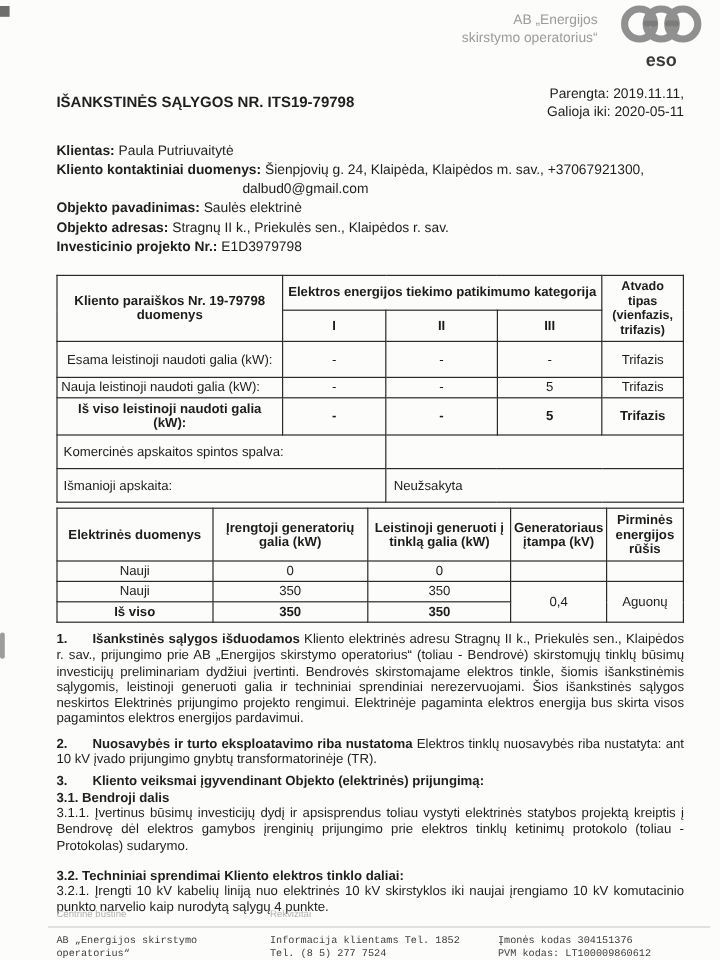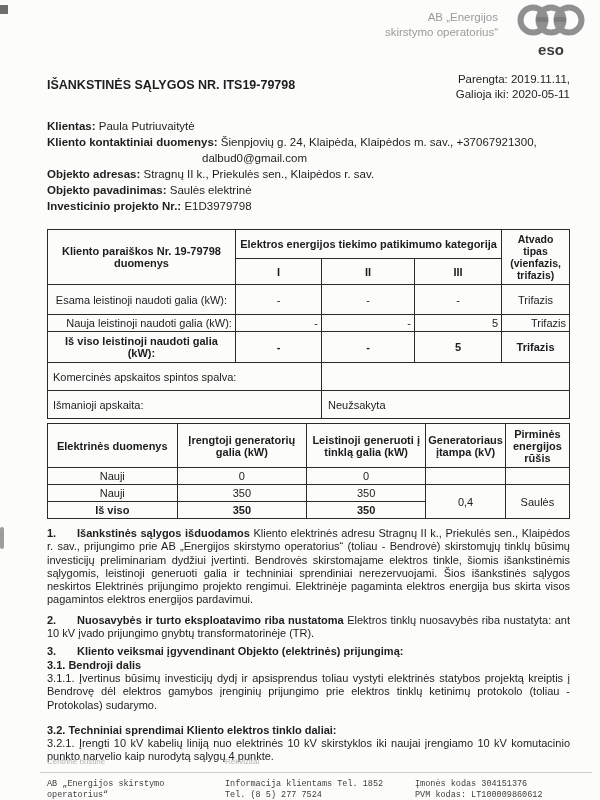--- a/index.html
+++ b/index.html
@@ -30,21 +30,21 @@
 
   table{border-collapse:collapse;width:100%;font-size:11px;color:#1c1c1c;}
   td{border:1.5px solid #2a2a2a;padding:2px 3px;vertical-align:middle;}
   .c{text-align:center;}
   .b{font-weight:bold;}
   .t1{margin-top:15px;}
   .t2{margin-top:4px;}
   .hrow td{padding-top:3px;padding-bottom:3px;}
   .tall{height:28px;padding-left:5px;}
   .row-esama td{height:30px;}
-  .row-nauja td{height:14px;text-align:right;}
+  .row-nauja td{height:14px;}
   .row-isviso td{height:31px;}
   .t2 .hd td{height:44px;padding:1px 2px;}
   .t2 .dr td{height:17px;}
 
   
   .para{font-size:11px;line-height:13.3px;text-align:justify;margin:0;}
   .pnum{display:inline-block;width:30px;font-weight:bold;}
   .mt8{margin-top:8px;} .mt7{margin-top:7px;} .mt5{margin-top:5px;} .mt12{margin-top:12px;}
   .bold-line{font-weight:bold;text-align:left;}
 
@@ -93,26 +93,26 @@
       <div>
         <span class="lbl">Klientas:</span>
         <span>Paula Putriuvaitytė</span>
       </div>
       <div>
         <span class="lbl">Kliento kontaktiniai duomenys:</span>
         <span>Šienpjovių g. 24, Klaipėda, Klaipėdos m. sav., +37067921300,</span>
         <div class="cont2">dalbud0@gmail.com</div>
       </div>
       <div>
+        <span class="lbl">Objekto pavadinimas:</span>
+        <span>Saulės elektrinė</span>
+      </div>
+      <div>
         <span class="lbl">Objekto adresas:</span>
         <span>Stragnų II k., Priekulės sen., Klaipėdos r. sav.</span>
-      </div>
-      <div>
-        <span class="lbl">Objekto pavadinimas:</span>
-        <span>Saulės elektrinė</span>
       </div>
       <div>
         <span class="lbl">Investicinio projekto Nr.:</span>
         <span>E1D3979798</span>
       </div>
     </div>
 
     <table class="t1">
       <colgroup>
         <col style="width:36%">
@@ -185,21 +185,21 @@
         <td class="c">0</td>
         <td class="c">0</td>
         <td class="c"></td>
         <td class="c"></td>
       </tr>
       <tr class="dr">
         <td class="c">Nauji</td>
         <td class="c">350</td>
         <td class="c">350</td>
         <td class="c" rowspan="2">0,4</td>
-        <td class="c" rowspan="2">Saulės</td>
+        <td class="c" rowspan="2">Aguonų</td>
       </tr>
       <tr class="dr b">
         <td class="c">Iš viso</td>
         <td class="c">350</td>
         <td class="c">350</td>
       </tr>
     </tbody>
       </table>
 
     <p class="para mt8">

